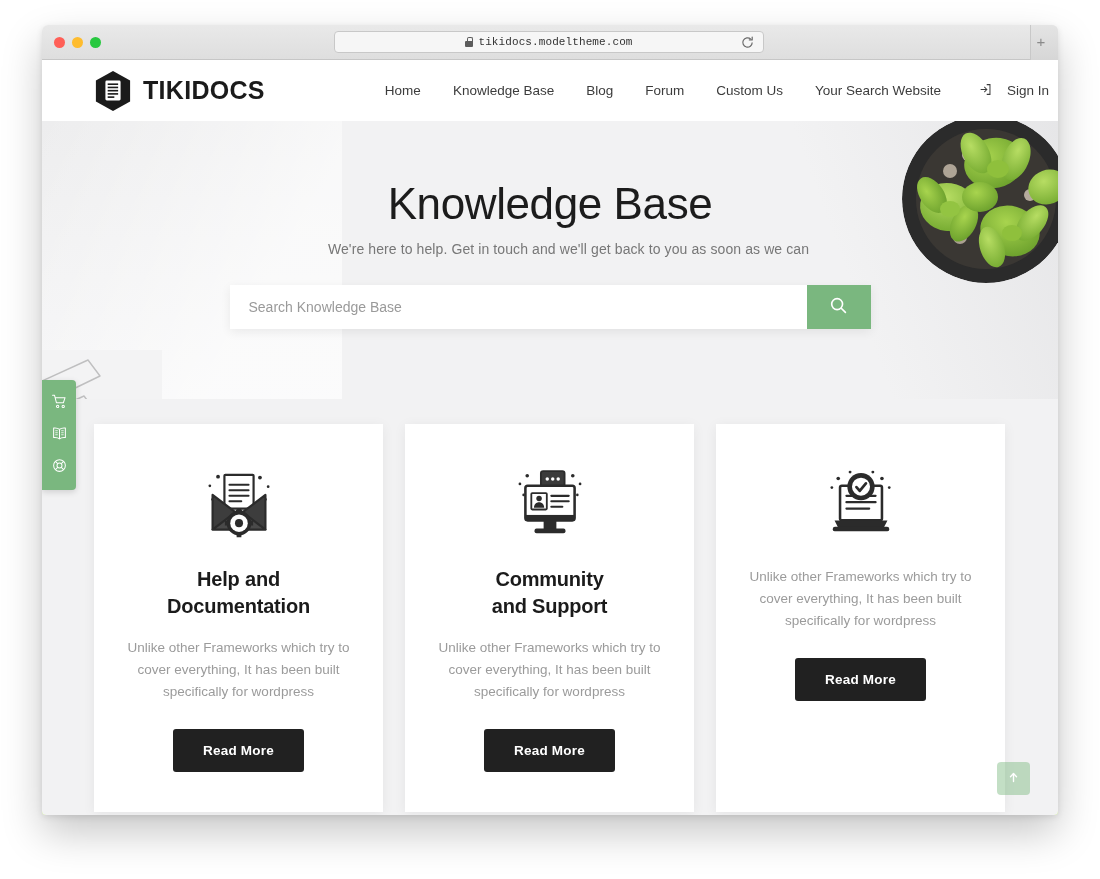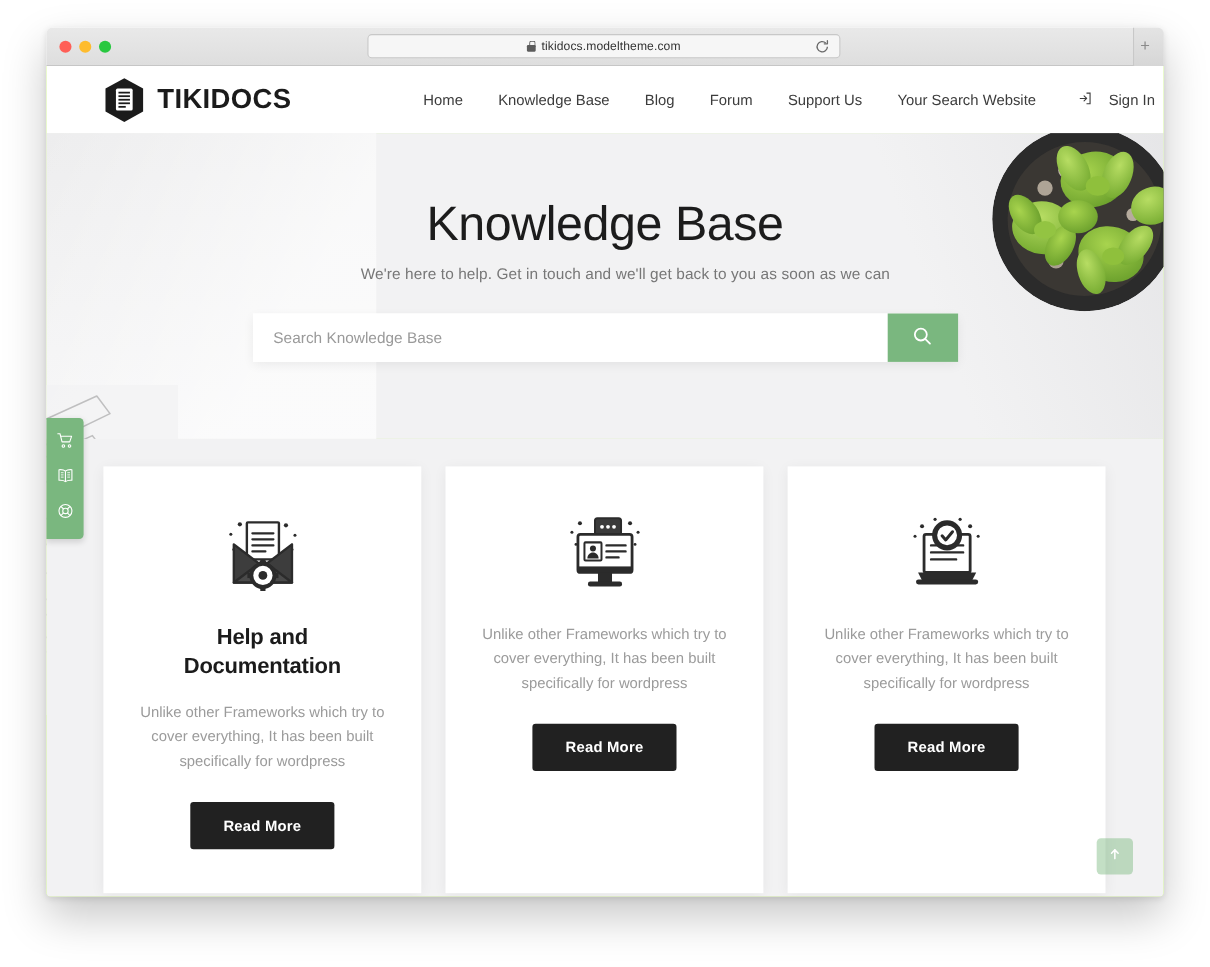--- a/index.html
+++ b/index.html
@@ -49,20 +49,21 @@
     left: 292px;
     top: 6px;
     width: 430px;
     height: 22px;
     background: #f6f6f6;
     border: 1px solid #c8c8c8;
     border-radius: 4px;
     display: flex;
     align-items: center;
     justify-content: center;
+    font-family: Liberation Mono, monospace;
   }
   .url-text {
     font-size: 11px;
     color: #333333;
     letter-spacing: 0.1px;
   }
   .lock-icon {
     width: 8px; height: 10px;
     margin-right: 5px;
     position: relative;
@@ -399,21 +400,21 @@
           </svg>
         </span>
         <span class="logo-text">TIKIDOCS</span>
       </a>
 
       <nav class="main-nav">
         <a class="nav-link">Home</a>
         <a class="nav-link">Knowledge Base</a>
         <a class="nav-link">Blog</a>
         <a class="nav-link">Forum</a>
-        <a class="nav-link">Support Us</a>
+        <a class="nav-link">Custom Us</a>
         <a class="nav-link">Your Search Website</a>
         <a class="signin-link">
           <span>
             <svg viewBox="0 0 16 16" width="13" height="13" fill="none" stroke="#3c3c3c" stroke-width="1.25">
               <path d="M9.5 2H13.5V14H9.5"></path>
               <path d="M2.5 8H9.5" stroke-linecap="round"></path>
               <path d="M6.8 5.2L9.7 8L6.8 10.8" stroke-linecap="round" stroke-linejoin="round"></path>
             </svg>
           </span>
           <span>Sign In</span>
@@ -609,20 +610,24 @@
                 <circle cx="33" cy="34" r="3"></circle>
                 <path d="M27.4 44c0-3.4 2.5-5.8 5.6-5.8s5.6 2.4 5.6 5.8z"></path>
               </g>
               <g stroke="#2b2b2b" stroke-width="2.4" stroke-linecap="round">
                 <path d="M46.5 31h19M46.5 37h19M46.5 43h12"></path>
               </g>
               <rect x="38" y="58" width="14" height="10" fill="#2b2b2b"></rect>
               <rect x="28" y="67" width="34" height="5" rx="2.2" fill="#2b2b2b"></rect>
             </svg>
           </div>
+          <h3 class="card-title">
+            <span>Community</span><br>
+            <span>and Support</span>
+          </h3>
           <p class="card-desc">Unlike other Frameworks which try to cover everything, It has been built specifically for wordpress</p>
           <button class="read-more-btn">Read More</button>
         </div>
 
         <div class="card">
           <div class="card-icon">
             <svg viewBox="0 0 90 80" width="82" height="74">
               <g fill="#2b2b2b">
                 <circle cx="20" cy="12" r="2"></circle>
                   <circle cx="13" cy="22" r="1.5"></circle>

